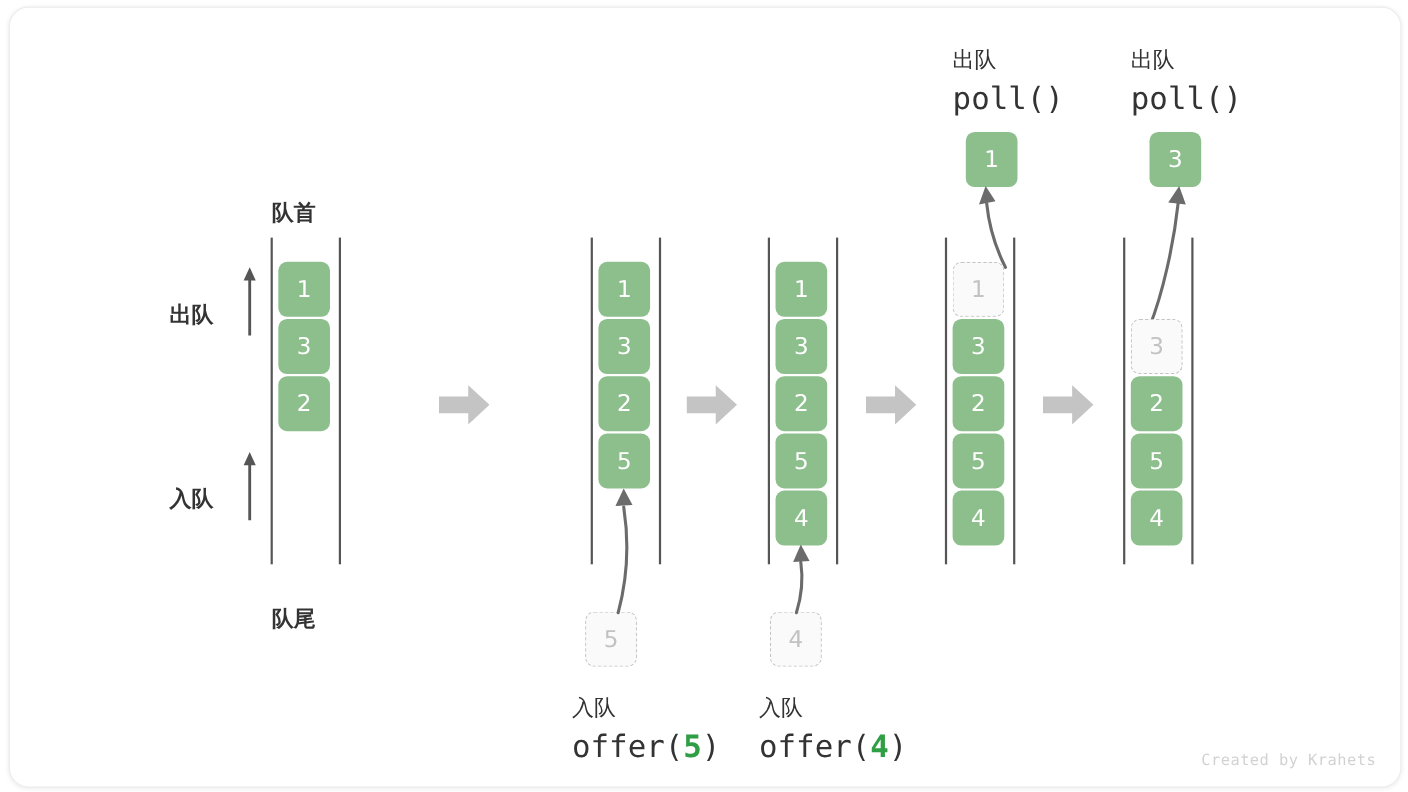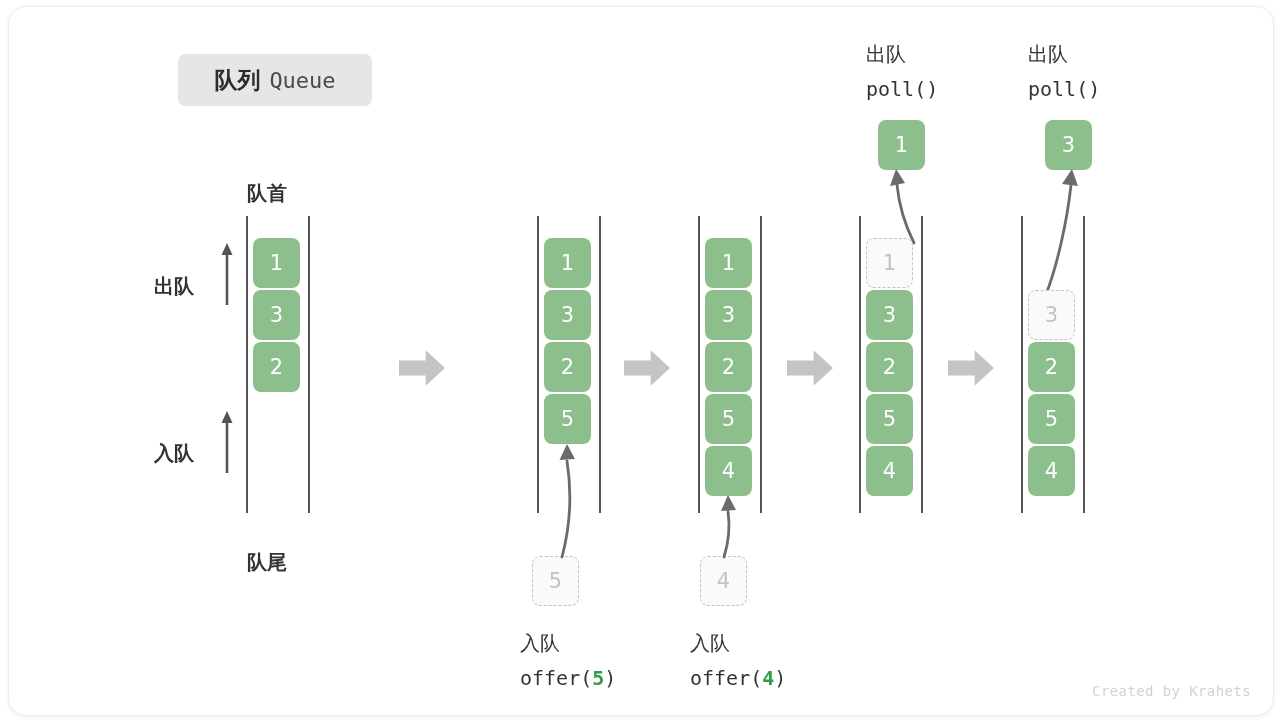--- a/index.html
+++ b/index.html
@@ -38,21 +38,21 @@
     font-family:"DejaVu Sans","Liberation Sans",sans-serif;
     white-space:nowrap;
   }
   .oplabel{
     font-size:20px;color:#333333;white-space:nowrap;
     font-family:"DejaVu Sans","Liberation Sans",sans-serif;
     line-height:35px;text-align:left;
   }
   .oplabel .mono{
     font-family:"DejaVu Sans Mono","Liberation Mono",monospace;
-    font-size:20px;color:#333333;
+    font-size:28px;color:#333333;
   }
   .oplabel .num{color:#2f9e44;font-weight:bold;}
 
   
   .rail{background:#555555;width:1.6px;}
   .cell{
     width:47px;height:50px;border-radius:8px;
     background:#8dbf8d;
     color:#ffffff;font-size:21px;
     display:flex;align-items:center;justify-content:center;
@@ -77,24 +77,20 @@
     font-family:"DejaVu Sans Mono","Liberation Mono",monospace;
     font-size:14px;color:#d2d2d2;letter-spacing:.4px;
   }
   svg{overflow:visible;}
 </style>
 </head>
 <body>
 
 <div id="card">
 
-  <div class="abs" id="title-badge">
-    <span class="cn">队列</span>
-    <span class="en">Queue</span>
-  </div>
 
   <div class="abs cnlabel" style="left:238px;top:173px;">队首</div>
   <div class="abs cnlabel" style="left:238px;top:542px;">队尾</div>
 
   <div class="abs cnlabel" style="left:145px;top:266px;">出队</div>
   <svg class="abs" style="left:208px;top:235px;" width="20" height="65">
     <line x1="10" y1="63" x2="10" y2="10" stroke="#555555" stroke-width="2.6"></line>
     <polygon points="10,1 4.5,13 15.5,13" fill="#555555"></polygon>
   </svg>
 

